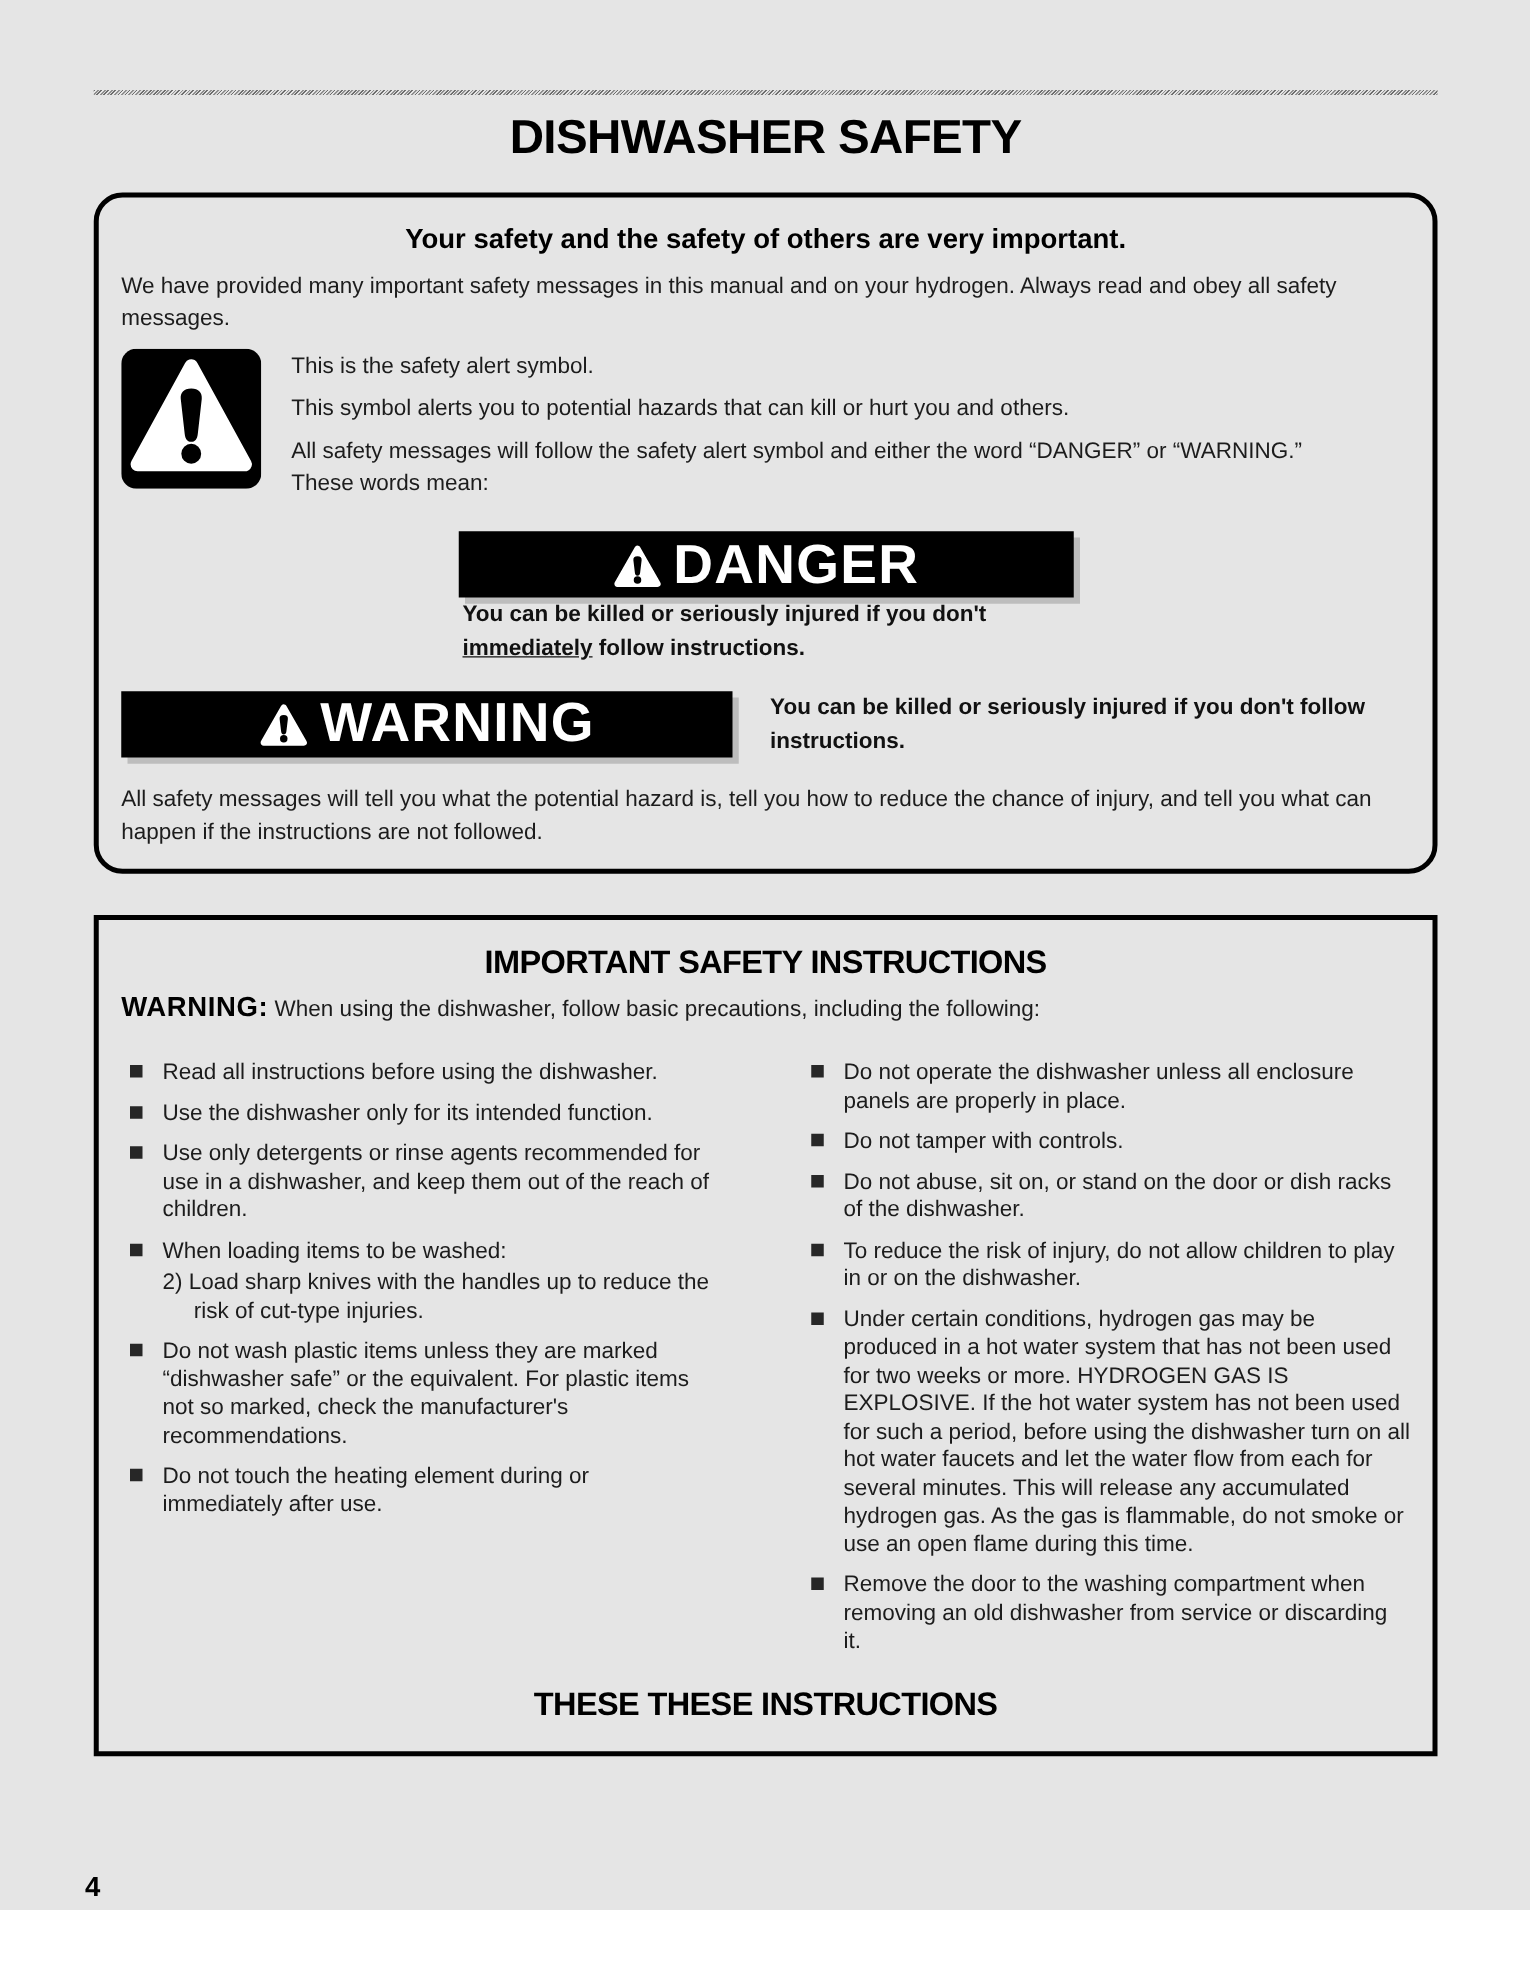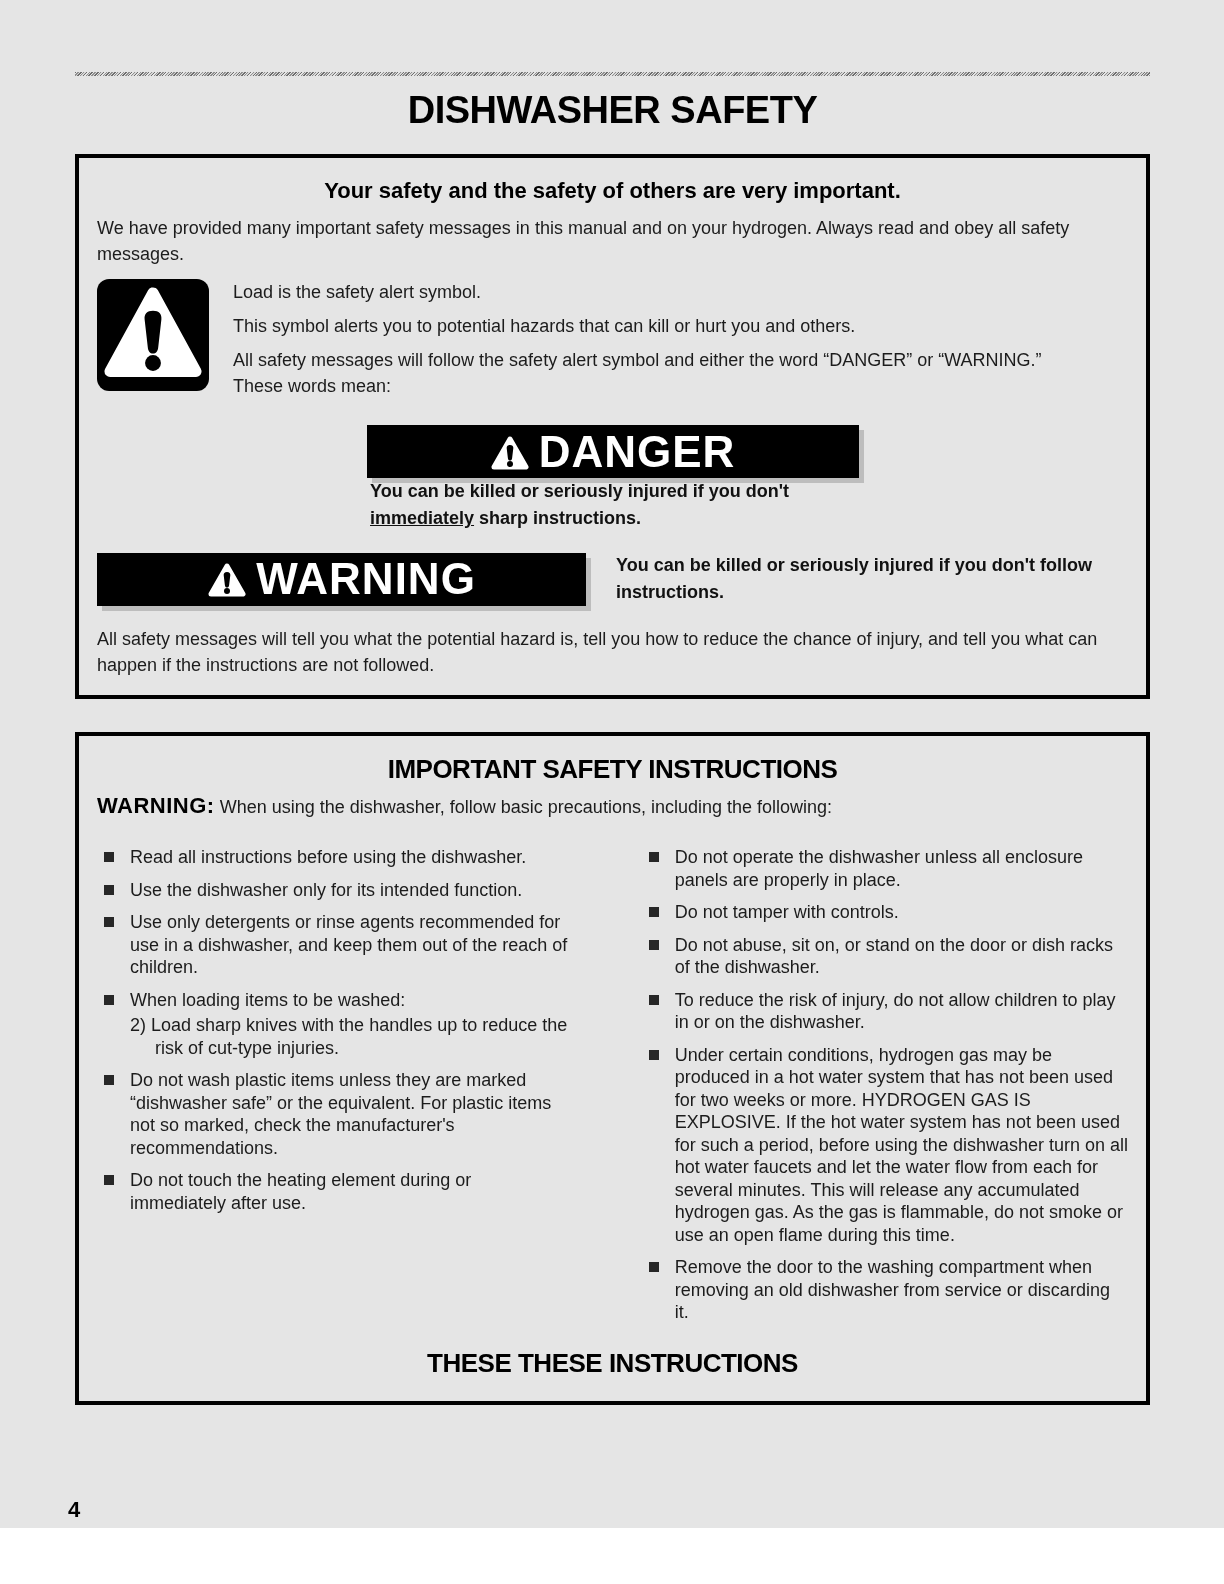--- a/index.html
+++ b/index.html
@@ -26,21 +26,21 @@
     font-weight: bold;
     letter-spacing: -0.5px;
     color: #000;
     line-height: 1.1;
   }
 
   .box {
     border: 4px solid #000;
     padding: 14px 18px 16px 18px;
   }
-  .box1 { margin-top: 22px; }
+  .box1 { margin-top: 22px; border-radius: 23px; }
   .box2 { margin-top: 33px; }
 
   .box-heading {
     margin: 6px 0 0 0;
     text-align: center;
     font-size: 22px;
     font-weight: bold;
     color: #000;
   }
   .intro, .outro {
@@ -164,36 +164,36 @@
       <div class="alert-row">
         <div class="alert-icon">
           <svg viewBox="0 0 120 120" xmlns="http://www.w3.org/2000/svg" aria-hidden="true">
             <rect x="0" y="0" width="120" height="120" rx="13" fill="#000"></rect>
             <path d="M60 15 L106 99 L14 99 Z" fill="#fff" stroke="#fff" stroke-width="12" stroke-linejoin="round"></path>
             <path d="M60 34 c-6.5 0 -9.5 3.6 -9 9 l3.4 30 c0.4 4.4 2.6 6.8 5.6 6.8 s5.2 -2.4 5.6 -6.8 l3.4 -30 c0.5 -5.4 -2.5 -9 -9 -9 z" fill="#000"></path>
             <circle cx="60" cy="90" r="8.5" fill="#000"></circle>
           </svg>
         </div>
         <div class="alert-lines">
-          <p>Load is the safety alert symbol.</p>
+          <p>This is the safety alert symbol.</p>
           <p>This symbol alerts you to potential hazards that can kill or hurt you and others.</p>
           <p>All safety messages will follow the safety alert symbol and either the word “DANGER” or “WARNING.” These words mean:</p>
         </div>
       </div>
 
       <div class="signal-row first">
         <div class="signal-banner">
           <svg viewBox="0 0 40 36" aria-hidden="true">
             <path d="M20 4 L36 32 L4 32 Z" fill="#fff" stroke="#fff" stroke-width="5" stroke-linejoin="round"></path>
             <path d="M20 10 c-2.4 0 -3.5 1.3 -3.3 3.2 l1.2 10 c0.15 1.5 1 2.4 2.1 2.4 s1.95 -0.9 2.1 -2.4 l1.2 -10 c0.2 -1.9 -0.9 -3.2 -3.3 -3.2 z" fill="#000"></path>
             <circle cx="20" cy="29" r="3" fill="#000"></circle>
           </svg>
           <span class="signal-word">DANGER</span>
         </div>
-        <p class="signal-text"><span>You can be killed or seriously injured if you don't </span><span class="u">immediately</span><span> sharp instructions.</span></p>
+        <p class="signal-text"><span>You can be killed or seriously injured if you don't </span><span class="u">immediately</span><span> follow instructions.</span></p>
       </div>
 
       <div class="signal-row">
         <div class="signal-banner">
           <svg viewBox="0 0 40 36" aria-hidden="true">
             <path d="M20 4 L36 32 L4 32 Z" fill="#fff" stroke="#fff" stroke-width="5" stroke-linejoin="round"></path>
             <path d="M20 10 c-2.4 0 -3.5 1.3 -3.3 3.2 l1.2 10 c0.15 1.5 1 2.4 2.1 2.4 s1.95 -0.9 2.1 -2.4 l1.2 -10 c0.2 -1.9 -0.9 -3.2 -3.3 -3.2 z" fill="#000"></path>
             <circle cx="20" cy="29" r="3" fill="#000"></circle>
           </svg>
           <span class="signal-word">WARNING</span>

